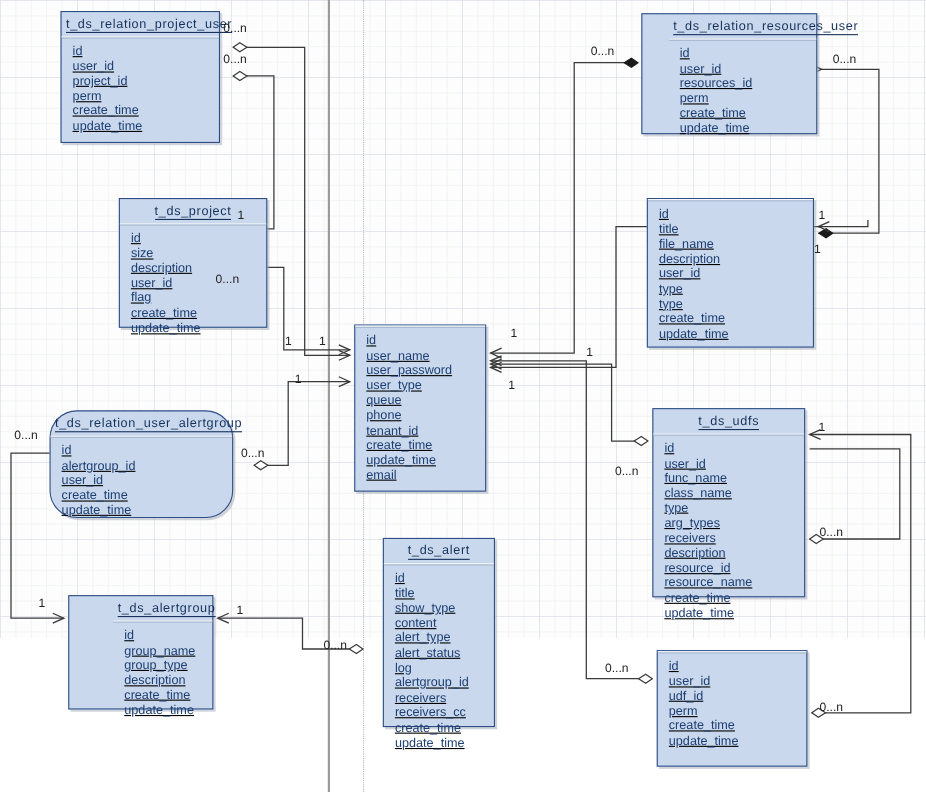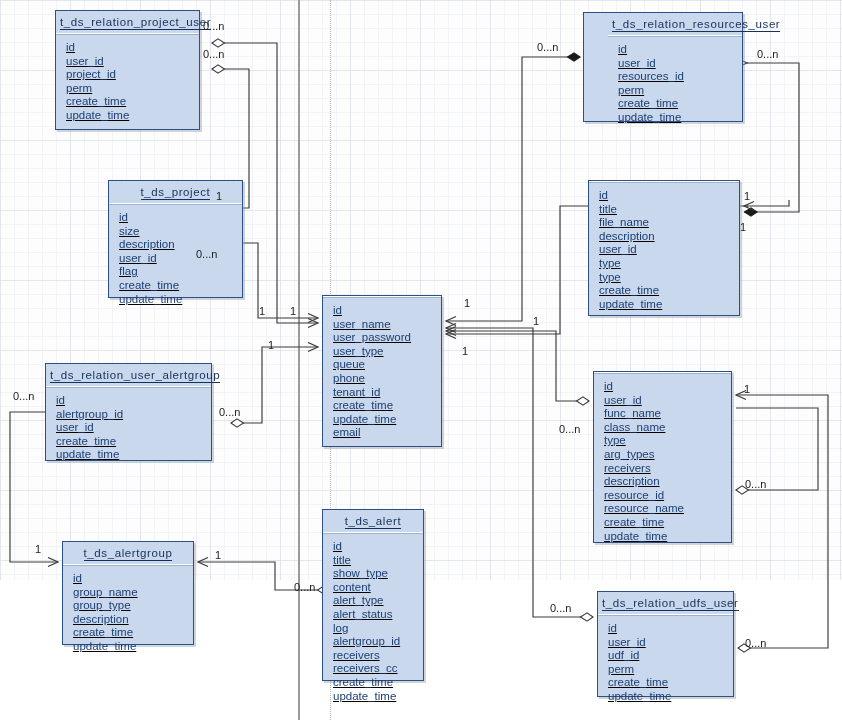--- a/index.html
+++ b/index.html
@@ -142,32 +142,32 @@
         <div class="fields">
           <div>id</div>
           <div>size</div>
           <div>description</div>
           <div>user_id</div>
           <div>flag</div>
           <div>create_time</div>
           <div>update_time</div>
         </div>
       </div>
-      <div class="entity" style="left: 45px; top: 363px; width: 167px; height: 98px;">
+      <div class="entity" style="left: 45px; top: 373px; width: 167px; height: 98px; border-radius: 25px;">
         <div class="hdr"><span>t_ds_relation_user_alertgroup</span></div>
         <div class="sep"></div>
         <div class="fields">
           <div>id</div>
           <div>alertgroup_id</div>
           <div>user_id</div>
           <div>create_time</div>
           <div>update_time</div>
         </div>
       </div>
-      <div class="entity" style="left: 62px; top: 541px; width: 132px; height: 104px;">
+      <div class="entity" style="left: 62px; top: 541px; width: 132px; height: 104px; padding-left: 40px;">
         <div class="hdr"><span>t_ds_alertgroup</span></div>
         <div class="sep"></div>
         <div class="fields">
           <div>id</div>
           <div>group_name</div>
           <div>group_type</div>
           <div>description</div>
           <div>create_time</div>
           <div>update_time</div>
         </div>
@@ -180,21 +180,21 @@
           <div>user_password</div>
           <div>user_type</div>
           <div>queue</div>
           <div>phone</div>
           <div>tenant_id</div>
           <div>create_time</div>
           <div>update_time</div>
           <div>email</div>
         </div>
       </div>
-      <div class="entity" style="left: 322px; top: 489px; width: 102px; height: 172px; margin-top: 20px;">
+      <div class="entity" style="left: 348px; top: 489px; width: 102px; height: 172px;">
         <div class="hdr"><span>t_ds_alert</span></div>
         <div class="sep"></div>
         <div class="fields">
           <div>id</div>
           <div>title</div>
           <div>show_type</div>
           <div>content</div>
           <div>alert_type</div>
           <div>alert_status</div>
           <div>log</div>
@@ -225,38 +225,38 @@
           <div>file_name</div>
           <div>description</div>
           <div>user_id</div>
           <div>type</div>
           <div>type</div>
           <div>create_time</div>
           <div>update_time</div>
         </div>
       </div>
       <div class="entity" style="left: 593px; top: 371px; width: 139px; height: 172px;">
+        <div class="hdr"><span>t_ds_udfs</span></div>
         <div class="sep"></div>
         <div class="fields">
           <div>id</div>
           <div>user_id</div>
           <div>func_name</div>
           <div>class_name</div>
           <div>type</div>
           <div>arg_types</div>
           <div>receivers</div>
           <div>description</div>
           <div>resource_id</div>
           <div>resource_name</div>
           <div>create_time</div>
           <div>update_time</div>
         </div>
       </div>
       <div class="entity" style="left: 597px; top: 591px; width: 137px; height: 106px;">
-        <div class="hdr"><span>t_ds_relation_udfs_user</span></div>
         <div class="sep"></div>
         <div class="fields">
           <div>id</div>
           <div>user_id</div>
           <div>udf_id</div>
           <div>perm</div>
           <div>create_time</div>
           <div>update_time</div>
         </div>
       </div>

